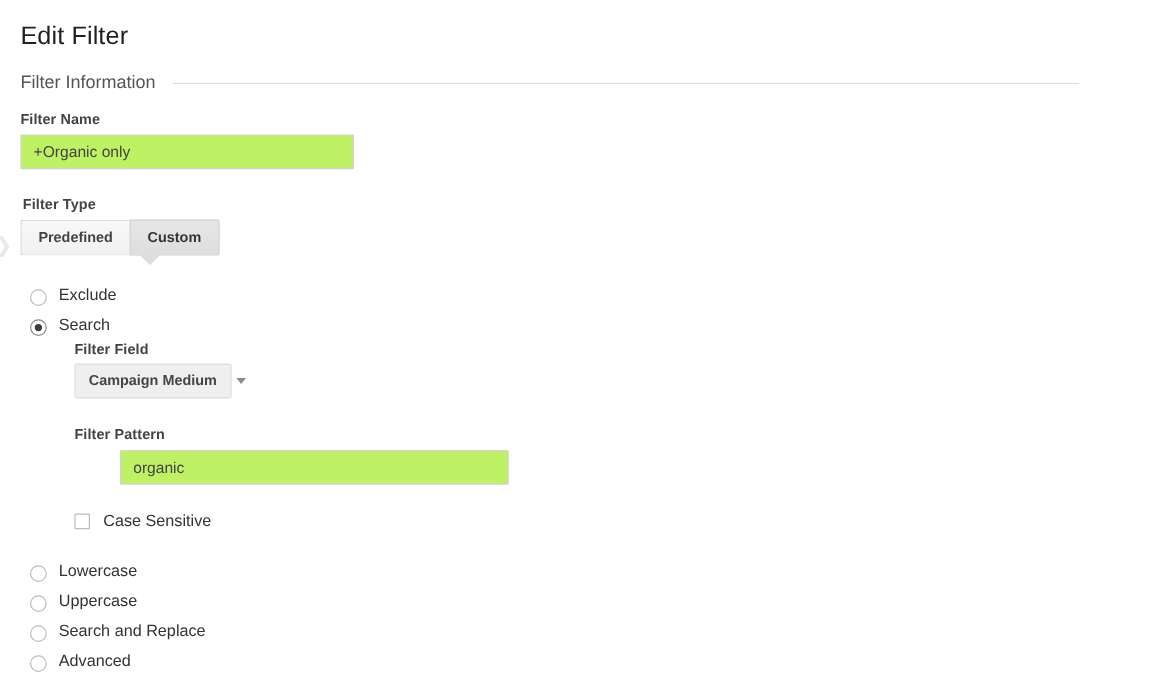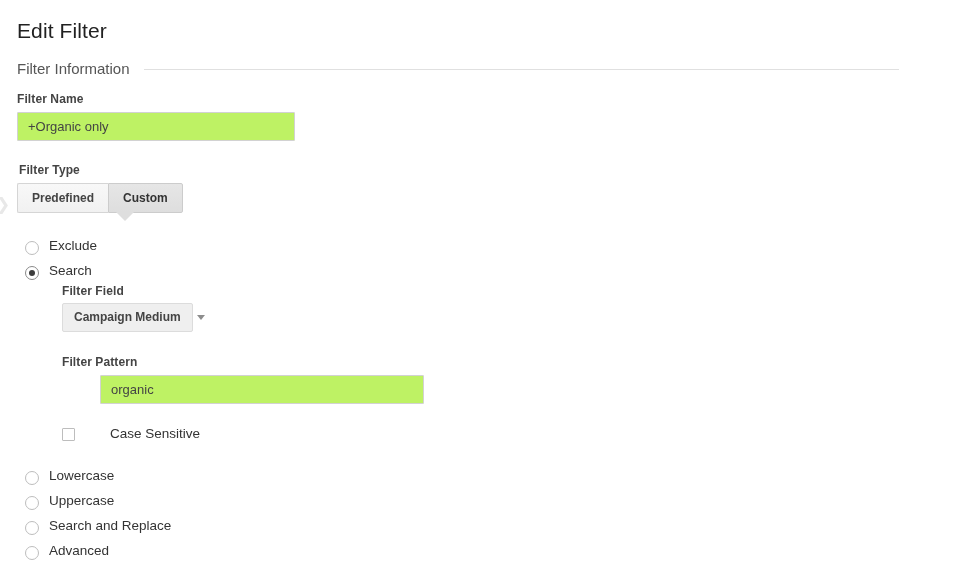--- a/index.html
+++ b/index.html
@@ -191,21 +191,20 @@
     white-space: nowrap;
     cursor: pointer;
   }
 
   
   .checkbox-row {
     position: absolute;
     display: flex;
     align-items: center;
     height: 18px;
-    gap: 24px;
   }
   .checkbox {
     width: 13px;
     height: 13px;
     box-sizing: border-box;
     border: 1px solid #bdbdbd;
     background: #ffffff;
     flex: 0 0 auto;
     border-radius: 1px;
     cursor: pointer;

